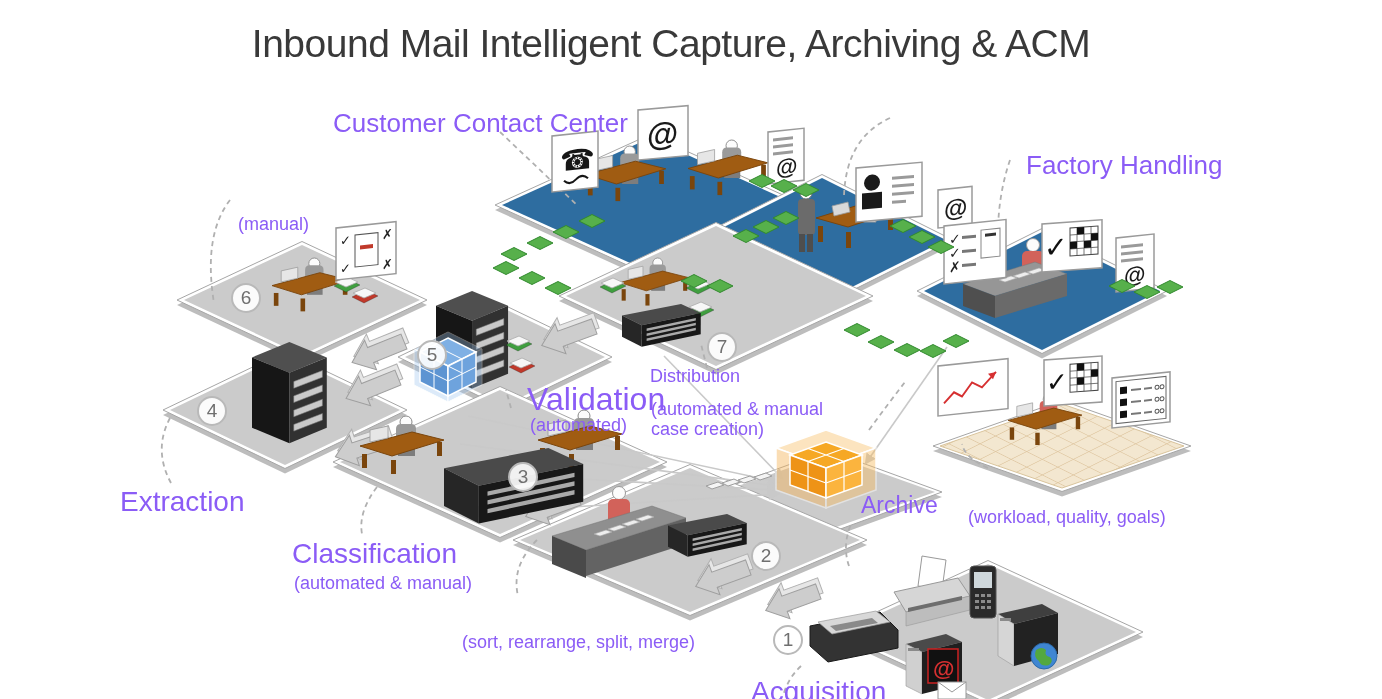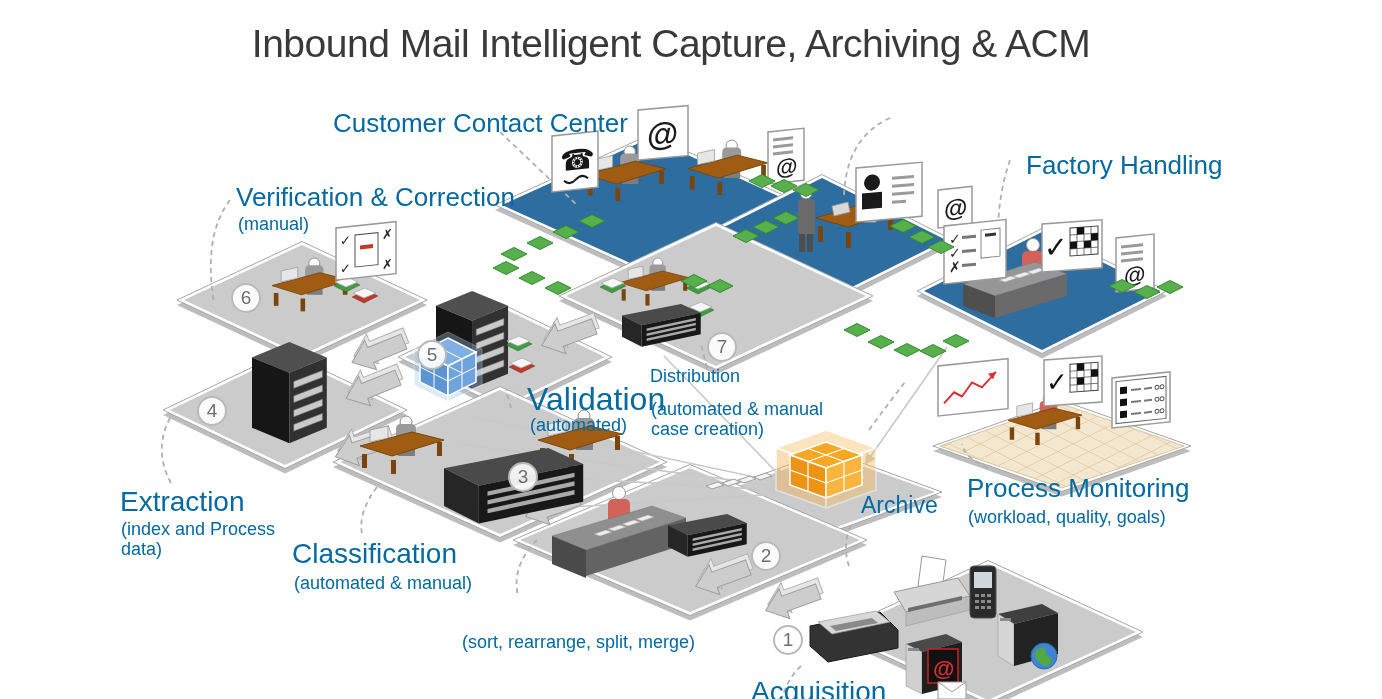--- a/index.html
+++ b/index.html
@@ -1,19 +1,19 @@
 <!DOCTYPE html>
 <html><head>
 <meta charset="utf-8">
 <style>
   html,body{margin:0;padding:0;background:#fff;}
   .stage{position:relative;width:1382px;height:699px;background:#ffffff;overflow:hidden;
          font-family:"Liberation Sans","DejaVu Sans",sans-serif;color:#3c3c3c;}
   .stage svg.scene{position:absolute;left:0;top:0;}
-  .lbl{position:absolute;white-space:nowrap;color:#0369a1;z-index:5;}
+  .lbl{position:absolute;white-space:nowrap;color:#8b5cf6;z-index:5;}
   .sub{font-size:18px;}
   .wrap{white-space:normal;line-height:20px;}
   .title{position:absolute;left:-20px;top:22px;width:1382px;text-align:center;
          font-size:39px;color:#393939;letter-spacing:-.5px;z-index:5;}
   .badge{position:absolute;width:30px;height:30px;box-sizing:border-box;border:2px solid #b9b9b9;
          border-radius:50%;background:rgba(255,255,255,.92);color:#6f6f6f;font-size:19px;
          line-height:26px;text-align:center;z-index:6;}
   .l-ccc{left:333px;top:108px;font-size:26px}
   .l-ao{left:876px;top:103px;font-size:26px}
   .l-ch{left:1026px;top:150px;font-size:26px}
@@ -502,41 +502,38 @@
         <use href="#chev" transform="translate(1147,292)"></use>
     <use href="#chev" transform="translate(1170,287)"></use>
   </g>
 </svg>
 
 <div class="title">Inbound Mail Intelligent Capture, Archiving &amp; ACM</div>
 
 <div class="lbl l-ccc">Customer Contact Center</div>
 <div class="lbl l-ch">Factory Handling</div>
 
-<div class="lbl l-vc">Verification &amp; Correction</div>
 <div class="lbl sub l-vc-sub">(manual)</div>
 
 <div class="lbl l-val">Validation</div>
 <div class="lbl sub l-val-sub">(automated)</div>
 
 <div class="lbl l-dist">Distribution</div>
 <div class="lbl sub wrap l-dist-sub">(automated &amp; manual case creation)</div>
 
 <div class="lbl l-ext">Extraction</div>
-<div class="lbl sub wrap l-ext-sub">(index and Process data)</div>
 
 <div class="lbl l-cls">Classification</div>
 <div class="lbl sub l-cls-sub">(automated &amp; manual)</div>
 
 <div class="lbl sub l-cdf-sub">(sort, rearrange, split, merge)</div>
 
 <div class="lbl l-acq">Acquisition</div>
 <div class="lbl l-arc">Archive</div>
 
-<div class="lbl l-pm">Process Monitoring</div>
 <div class="lbl sub l-pm-sub">(workload, quality, goals)</div>
 
 <div class="badge" style="left:773px;top:625px">1</div>
 <div class="badge" style="left:751px;top:541px">2</div>
 <div class="badge" style="left:508px;top:462px">3</div>
 <div class="badge" style="left:197px;top:396px">4</div>
 <div class="badge" style="left:417px;top:340px">5</div>
 <div class="badge" style="left:231px;top:283px">6</div>
 <div class="badge" style="left:707px;top:332px">7</div>
 

